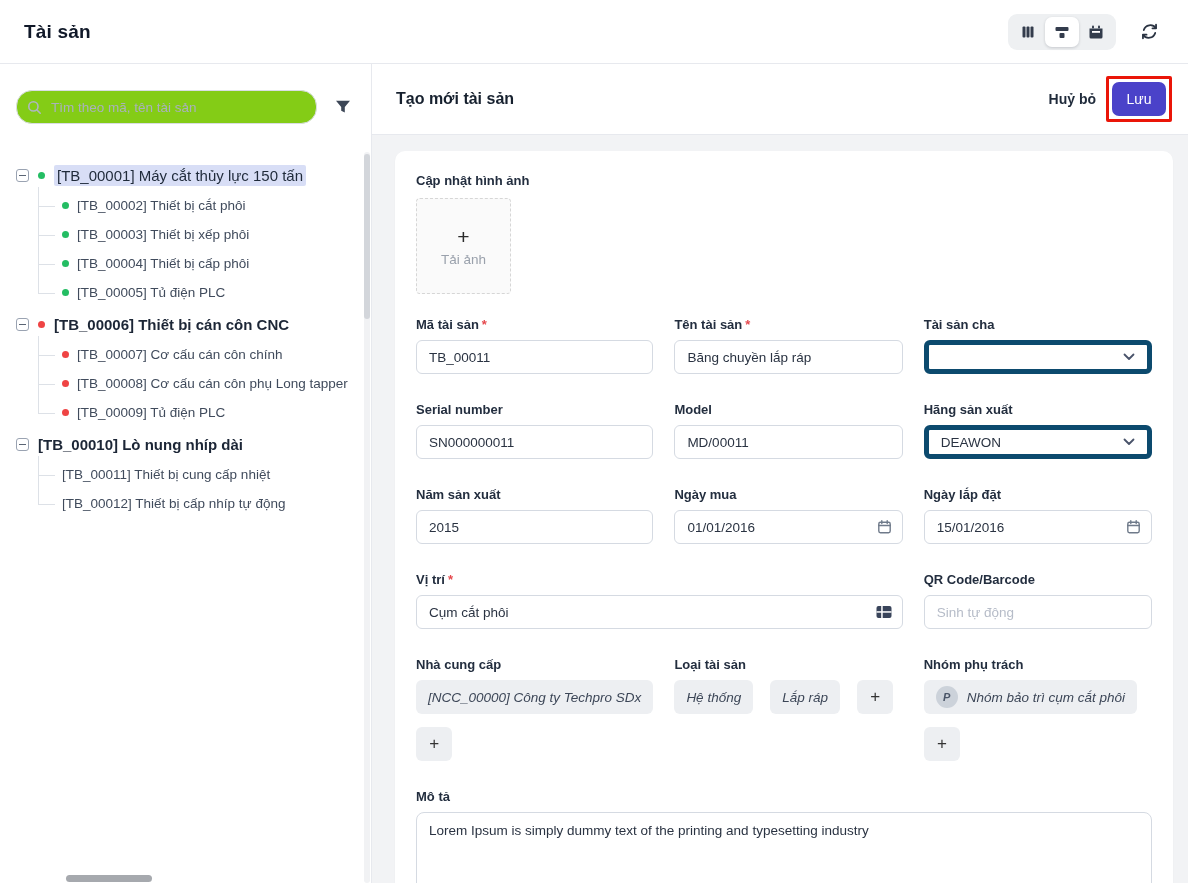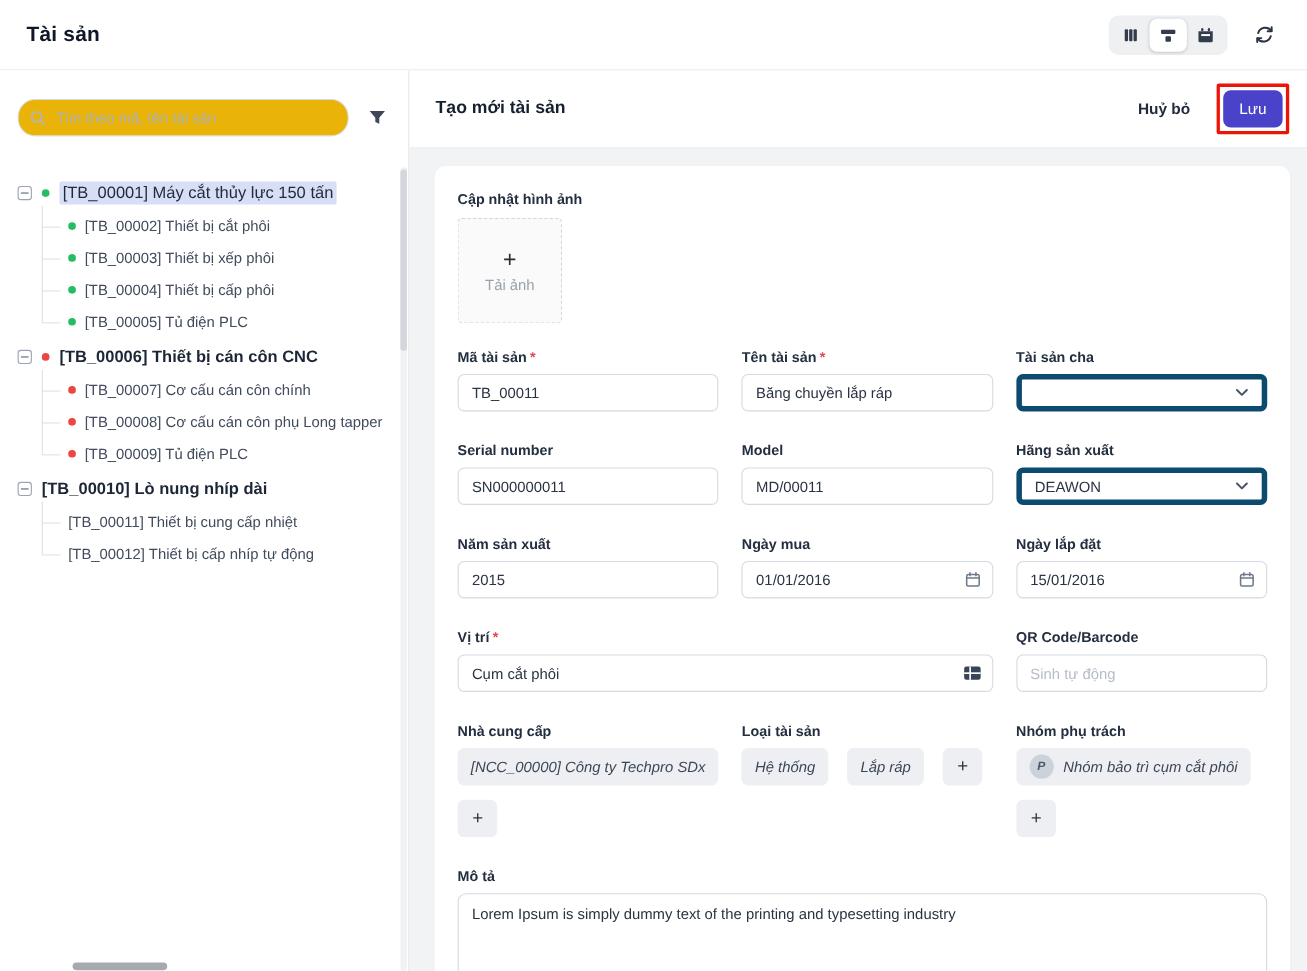--- a/index.html
+++ b/index.html
@@ -16,21 +16,21 @@
     border-radius:7px; cursor:pointer; }
   .seg-btn.selected { background:#fff; box-shadow:0 1px 3px rgba(16,24,40,.18); }
   .icon-btn { width:30px; height:30px; display:flex; align-items:center; justify-content:center; cursor:pointer; }
 
   
   .content { display:flex; height:819px; }
 
   
   .left-panel { width:372px; background:#fff; border-right:1px solid #e7e9ee; position:relative; flex:none; }
   .search-row { display:flex; align-items:center; gap:14px; padding:26px 16px 14px 16px; }
-  .search-box { flex:1; height:34px; border:1px solid #d9dde3; border-radius:16px; background:#eab308;
+  .search-box { flex:1; height:34px; border:1px solid #d9dde3; border-radius:16px; background:#84cc16;
     display:flex; align-items:center; padding:4px 10px; gap:9px; }
   .search-box input { border:none; outline:none; flex:1; font-size:13.5px; color:#333;
     font-family:"Liberation Sans", sans-serif; background:transparent; }
   .search-box input::placeholder { color:#a9b1bd; }
   .filter-btn { width:24px; height:24px; display:flex; align-items:center; justify-content:center; cursor:pointer; }
 
   .tree { padding:22px 10px 0 16px; }
   .parent-row { display:flex; align-items:center; gap:9px; height:31px; }
   .parent-label { font-size:15px; font-weight:700; color:#1c2636; white-space:nowrap; }
   .parent-label.selected { font-weight:500; background:#d8def6; padding:2px 3px; border-radius:2px; color:#1f2a3a; }
@@ -50,21 +50,21 @@
 
   .v-scrollbar-track { position:absolute; top:88px; bottom:0; right:1px; width:6px; background:#f1f2f4; border-radius:3px; }
   .v-scrollbar-thumb { position:absolute; top:2px; right:0; width:6px; height:165px; background:#d3d6db; border-radius:3px; }
   .h-scrollbar-thumb { position:absolute; left:66px; bottom:1px; width:86px; height:7px; background:#a6a9ae; border-radius:4px; }
 
   
   .main-panel { flex:1; background:#f2f3f5; display:flex; flex-direction:column; overflow:hidden; }
   .panel-header { height:71px; flex:none; background:#fff; border-bottom:1px solid #e7e9ee;
     display:flex; align-items:center; justify-content:space-between; padding:0 16px 0 24px; }
   .panel-title { font-size:16px; font-weight:700; color:#16202e; }
-  .panel-actions { display:flex; align-items:center; gap:24px; }
+  .panel-actions { display:flex; align-items:center; gap:10px; }
   .btn-text { font-size:14px; font-weight:700; color:#1f2a3a; background:none; border:none;
     cursor:pointer; font-family:"Liberation Sans", sans-serif; }
   .red-annotation { border:3px solid #ea1508; padding:3px; border-radius:2px; }
   .btn-primary { min-width:54px; height:34px; background:#4a42c9; color:#fff; border:none; border-radius:7px;
     font-size:14px; cursor:pointer; padding:0 14px; font-family:"Liberation Sans", sans-serif; }
 
   .card { margin:16px 15px 0 23px; background:#fff; border-radius:10px; padding:22px 21px 28px 21px;
     height:900px; box-shadow:0 1px 2px rgba(16,24,40,.04); }
 
   .field-label { font-size:13px; font-weight:700; color:#232e3f; }

